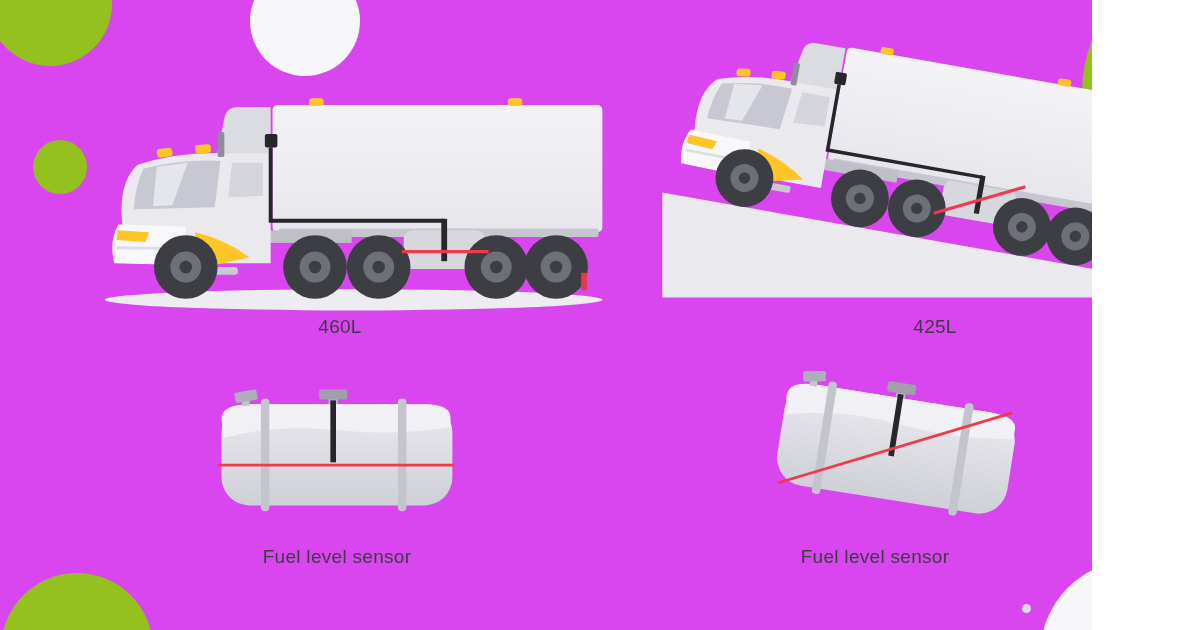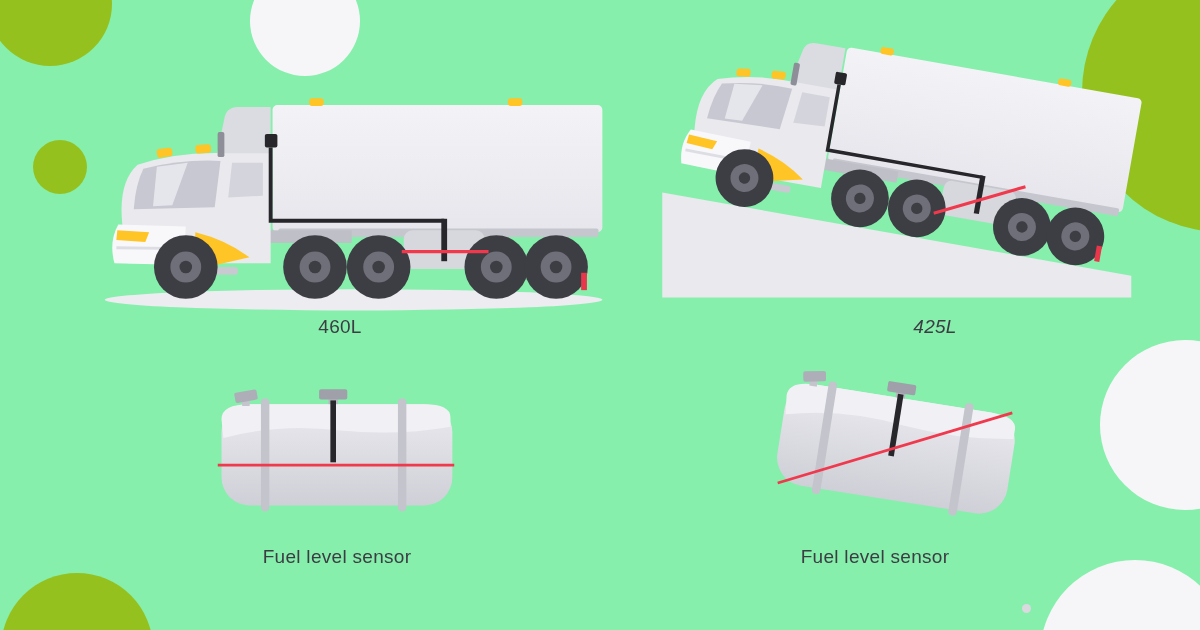--- a/index.html
+++ b/index.html
@@ -1,17 +1,17 @@
 <!DOCTYPE html>
 <html style="--accent-green: #95C11F; --fuel-red: #F0394D; --truck-yellow: #FFC425; --text-color: #3C3C43; --wheel-dark: #3D3D44;"><head>
 <meta charset="utf-8">
 <style>
   html,body{margin:0;padding:0;background:#fff;}
   .canvas{
-    position:relative;width:1200px;height:630px;background:#86efac;overflow:hidden;
+    position:relative;width:1092px;height:630px;background:#d946ef;overflow:hidden;
     font-family:"Liberation Sans",sans-serif;
   }
   .decor{position:absolute;border-radius:50%;}
   .decor.green{background:var(--accent-green,#95C11F);}
   .decor.ghost{background:#F6F6F9;}
   .decor.dot{background:#D9D9DE;}
   .fig{position:absolute;}
   .fig svg{overflow:visible;display:block;}
   .caption{
     position:absolute;transform:translateX(-50%);
@@ -118,21 +118,21 @@
 
   <div class="fig" style="left:650px;top:28px;width:490px;">
     <svg viewBox="0 0 560 320" width="490" role="img">
       <polygon points="14,188 550,283 550,308 14,308" fill="#E9E9EE"></polygon>
       <g transform="translate(-8,4) rotate(10 280 170)">
         <use href="#truck"></use>
         <line x1="338" y1="198" x2="436" y2="150" stroke-width="3.5" style="stroke:var(--fuel-red,#F0394D)"></line>
       </g>
     </svg>
   </div>
-  <div class="caption" style="left:935px;top:316px;font-style:italic;">425L</div>
+  <div class="caption" style="left:935px;top:316px;">425L</div>
 
   <div class="fig" style="left:214px;top:376px;width:244px;">
     <svg viewBox="0 0 260 160" width="244" role="img">
       <use href="#tank"></use>
       <line x1="4" y1="95" x2="256" y2="95" stroke-width="3" style="stroke:var(--fuel-red,#F0394D)"></line>
     </svg>
   </div>
   <div class="caption" style="left:337px;top:546px;">Fuel level sensor</div>
 
   <div class="fig" style="left:772px;top:360px;width:246px;">

